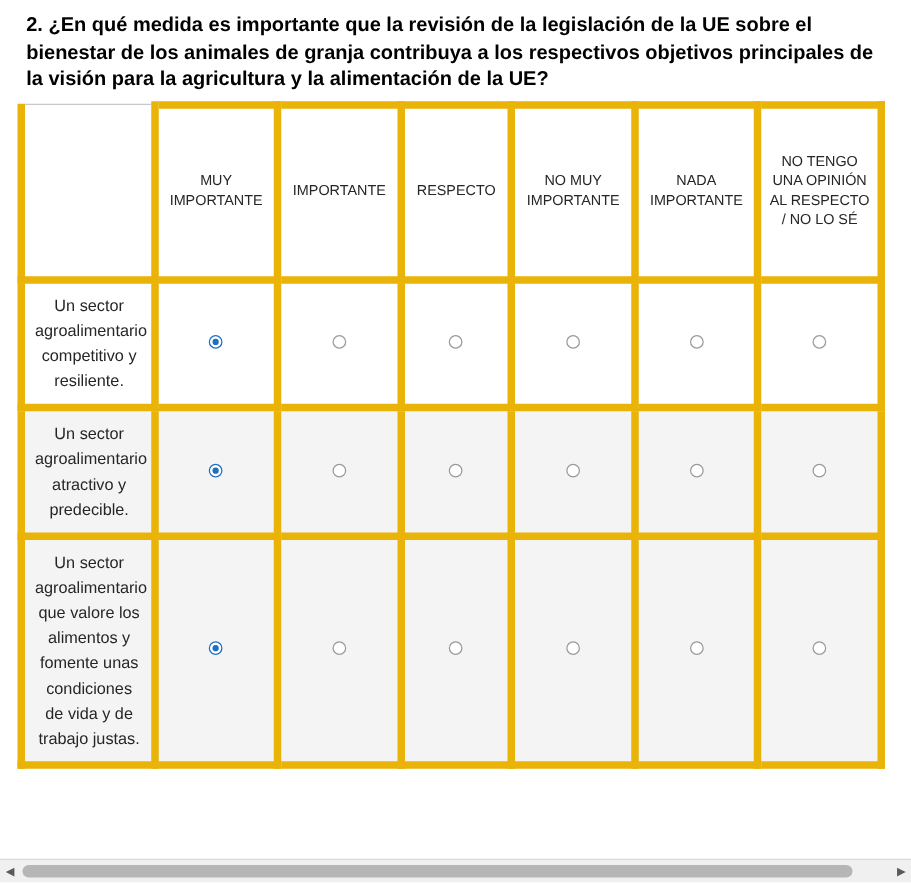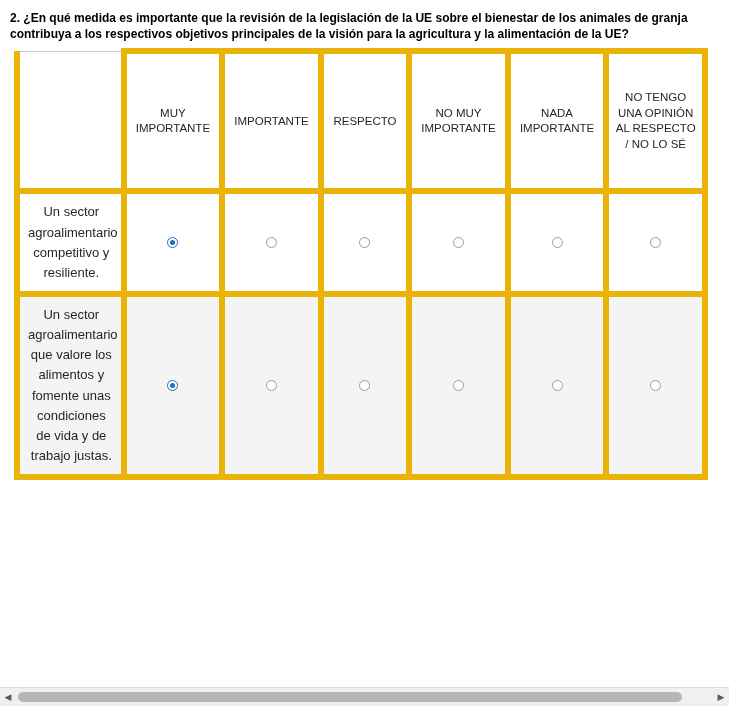--- a/index.html
+++ b/index.html
@@ -9,24 +9,24 @@
   }
   body {
     width: 729px;
     height: 706px;
     font-family: "Liberation Sans", sans-serif;
     color: #1a1a1a;
     overflow: hidden;
     position: relative;
   }
   .question {
-    font-size: 12px;
+    font-size: 16px;
     font-weight: bold;
     line-height: 1.35;
-    padding: 10px 14px 6px 10px;
+    padding: 10px 14px 6px 21px;
     color: #000000;
   }
   .matrix-wrap {
     padding: 0 14px 0 14px;
   }
   table.matrix {
     border-collapse: collapse;
     table-layout: fixed;
     width: 694px;
     border: 1px solid #c8c8c8;
@@ -163,20 +163,29 @@
       <tr>
         <td class="rowlabel">Un sector agroalimentario competitivo y resiliente.</td>
         <td class="cell"><span class="radio checked"></span></td>
         <td class="cell"><span class="radio"></span></td>
         <td class="cell"><span class="radio"></span></td>
         <td class="cell"><span class="radio"></span></td>
         <td class="cell"><span class="radio"></span></td>
         <td class="cell"><span class="radio"></span></td>
       </tr>
       <tr class="alt">
+        <td class="rowlabel">Un sector agroalimentario atractivo y predecible.</td>
+        <td class="cell"><span class="radio checked"></span></td>
+        <td class="cell"><span class="radio"></span></td>
+        <td class="cell"><span class="radio"></span></td>
+        <td class="cell"><span class="radio"></span></td>
+        <td class="cell"><span class="radio"></span></td>
+        <td class="cell"><span class="radio"></span></td>
+      </tr>
+      <tr class="alt">
         <td class="rowlabel">Un sector agroalimentario que valore los alimentos y fomente unas condiciones de vida y de trabajo justas.</td>
         <td class="cell"><span class="radio checked"></span></td>
         <td class="cell"><span class="radio"></span></td>
         <td class="cell"><span class="radio"></span></td>
         <td class="cell"><span class="radio"></span></td>
         <td class="cell"><span class="radio"></span></td>
         <td class="cell"><span class="radio"></span></td>
       </tr>
     </tbody>
   </table>

